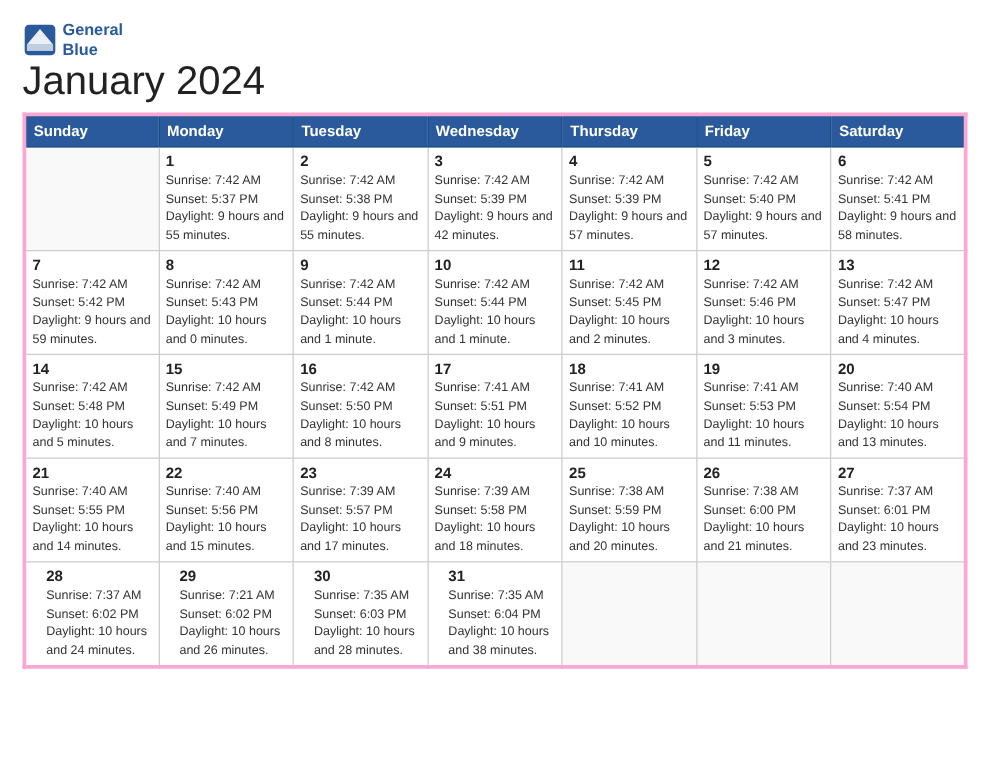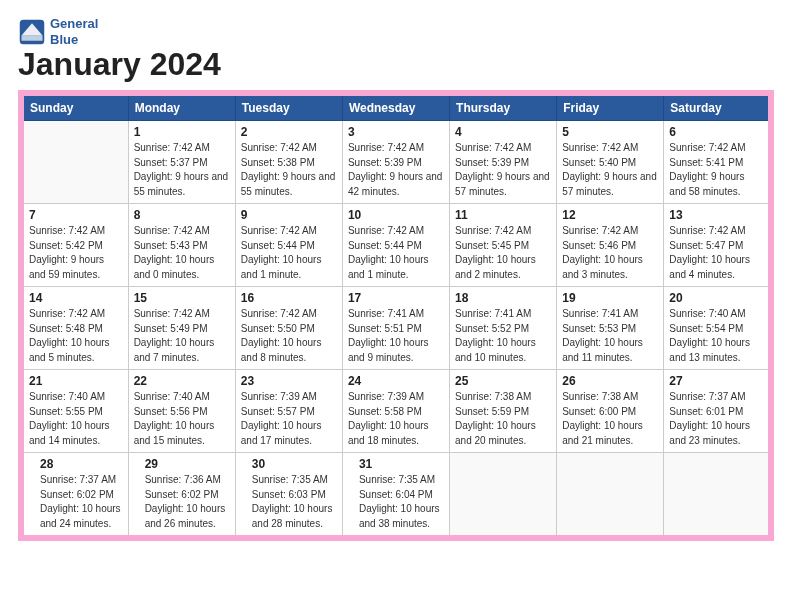--- a/index.html
+++ b/index.html
@@ -39,33 +39,33 @@
     }
     .logo-icon {
       width: 28px;
       height: 28px;
     }
     .title-section {
       text-align: right;
     }
     .calendar-title {
       font-size: 32px;
-      font-weight: bold;
+      font-weight: normal;
       color: #222;
       line-height: 1.1;
     }
     .calendar-subtitle {
       font-size: 14px;
       color: #444;
       margin-top: 2px;
     }
     .calendar {
       width: 100%;
       border-collapse: collapse;
-      border: 6px solid #f9a8d4;
+      border: 3px solid #f9a8d4;
     }
     .calendar th {
       background: #2a5a9b;
       color: #fff;
       font-size: 12px;
       font-weight: bold;
       padding: 5px 6px;
       text-align: left;
       border: 1px solid #1e4a8a;
     }
@@ -252,21 +252,21 @@
             <div class="day-info"><span>Sunrise: 7:37 AM</span><br><span>Sunset: 6:01 PM</span><br><span>Daylight: 10 hours and 23 minutes.</span></div>
           </td>
         </tr>
         <tr class="last-row">
           <td>
             <div class="day-num">28</div>
             <div class="day-info"><span>Sunrise: 7:37 AM</span><br><span>Sunset: 6:02 PM</span><br><span>Daylight: 10 hours and 24 minutes.</span></div>
           </td>
           <td>
             <div class="day-num">29</div>
-            <div class="day-info"><span>Sunrise: 7:36 AM</span><br><span>Sunset: 6:02 PM</span><br><span>Daylight: 10 hours and 26 minutes.</span></div>
+            <div class="day-info"><span>Sunrise: 7:21 AM</span><br><span>Sunset: 6:02 PM</span><br><span>Daylight: 10 hours and 26 minutes.</span></div>
           </td>
           <td>
             <div class="day-num">30</div>
             <div class="day-info"><span>Sunrise: 7:35 AM</span><br><span>Sunset: 6:03 PM</span><br><span>Daylight: 10 hours and 28 minutes.</span></div>
           </td>
           <td>
             <div class="day-num">31</div>
             <div class="day-info"><span>Sunrise: 7:35 AM</span><br><span>Sunset: 6:04 PM</span><br><span>Daylight: 10 hours and 38 minutes.</span></div>
           </td>
           <td class="empty"></td>

